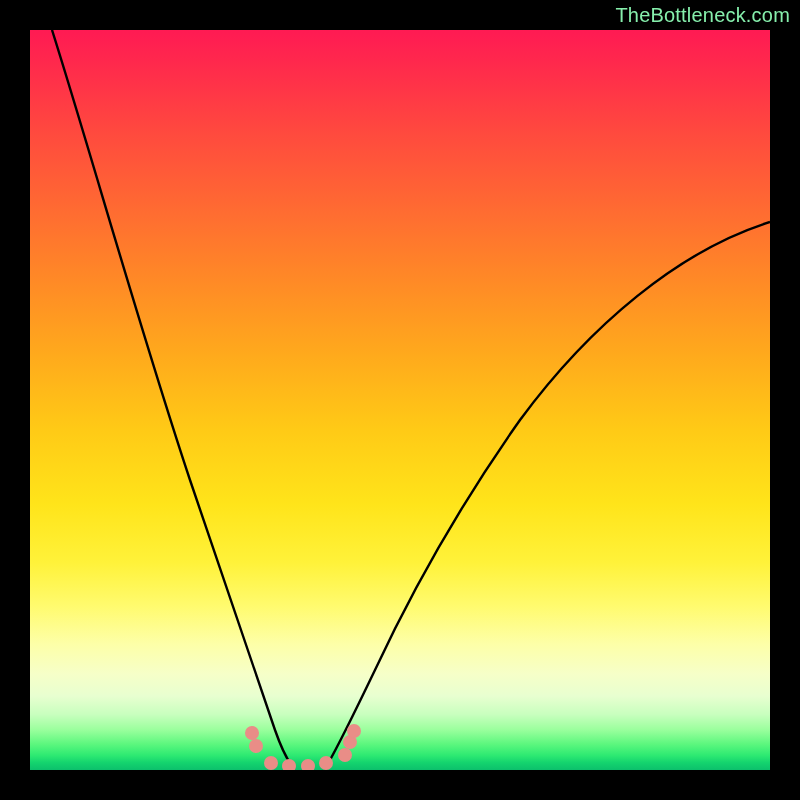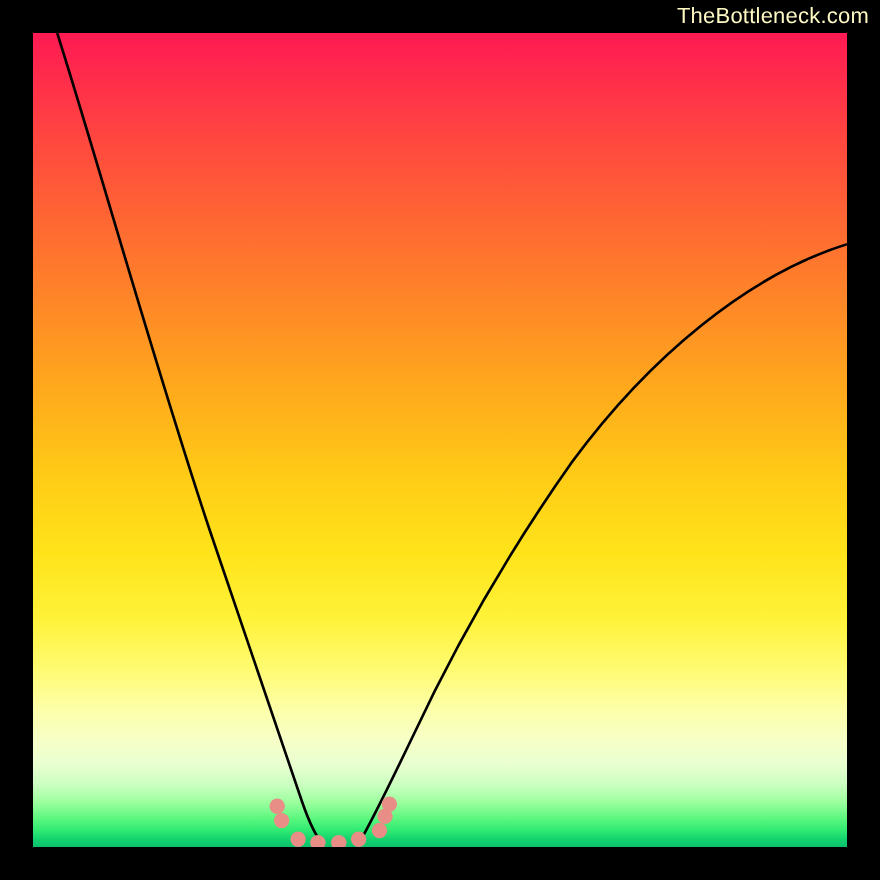--- a/index.html
+++ b/index.html
@@ -55,21 +55,21 @@
   svg.curves {
     position: absolute;
     inset: 0;
     width: 740px;
     height: 740px;
   }
   .watermark {
     position: absolute;
     top: 4px;
     right: 10px;
-    color: #fef9c3;
+    color: #86efac;
     font-size: 20px;
     font-weight: 400;
     letter-spacing: 0.2px;
     user-select: none;
   }
 </style>
 </head>
 <body>
 
 <div class="frame">

